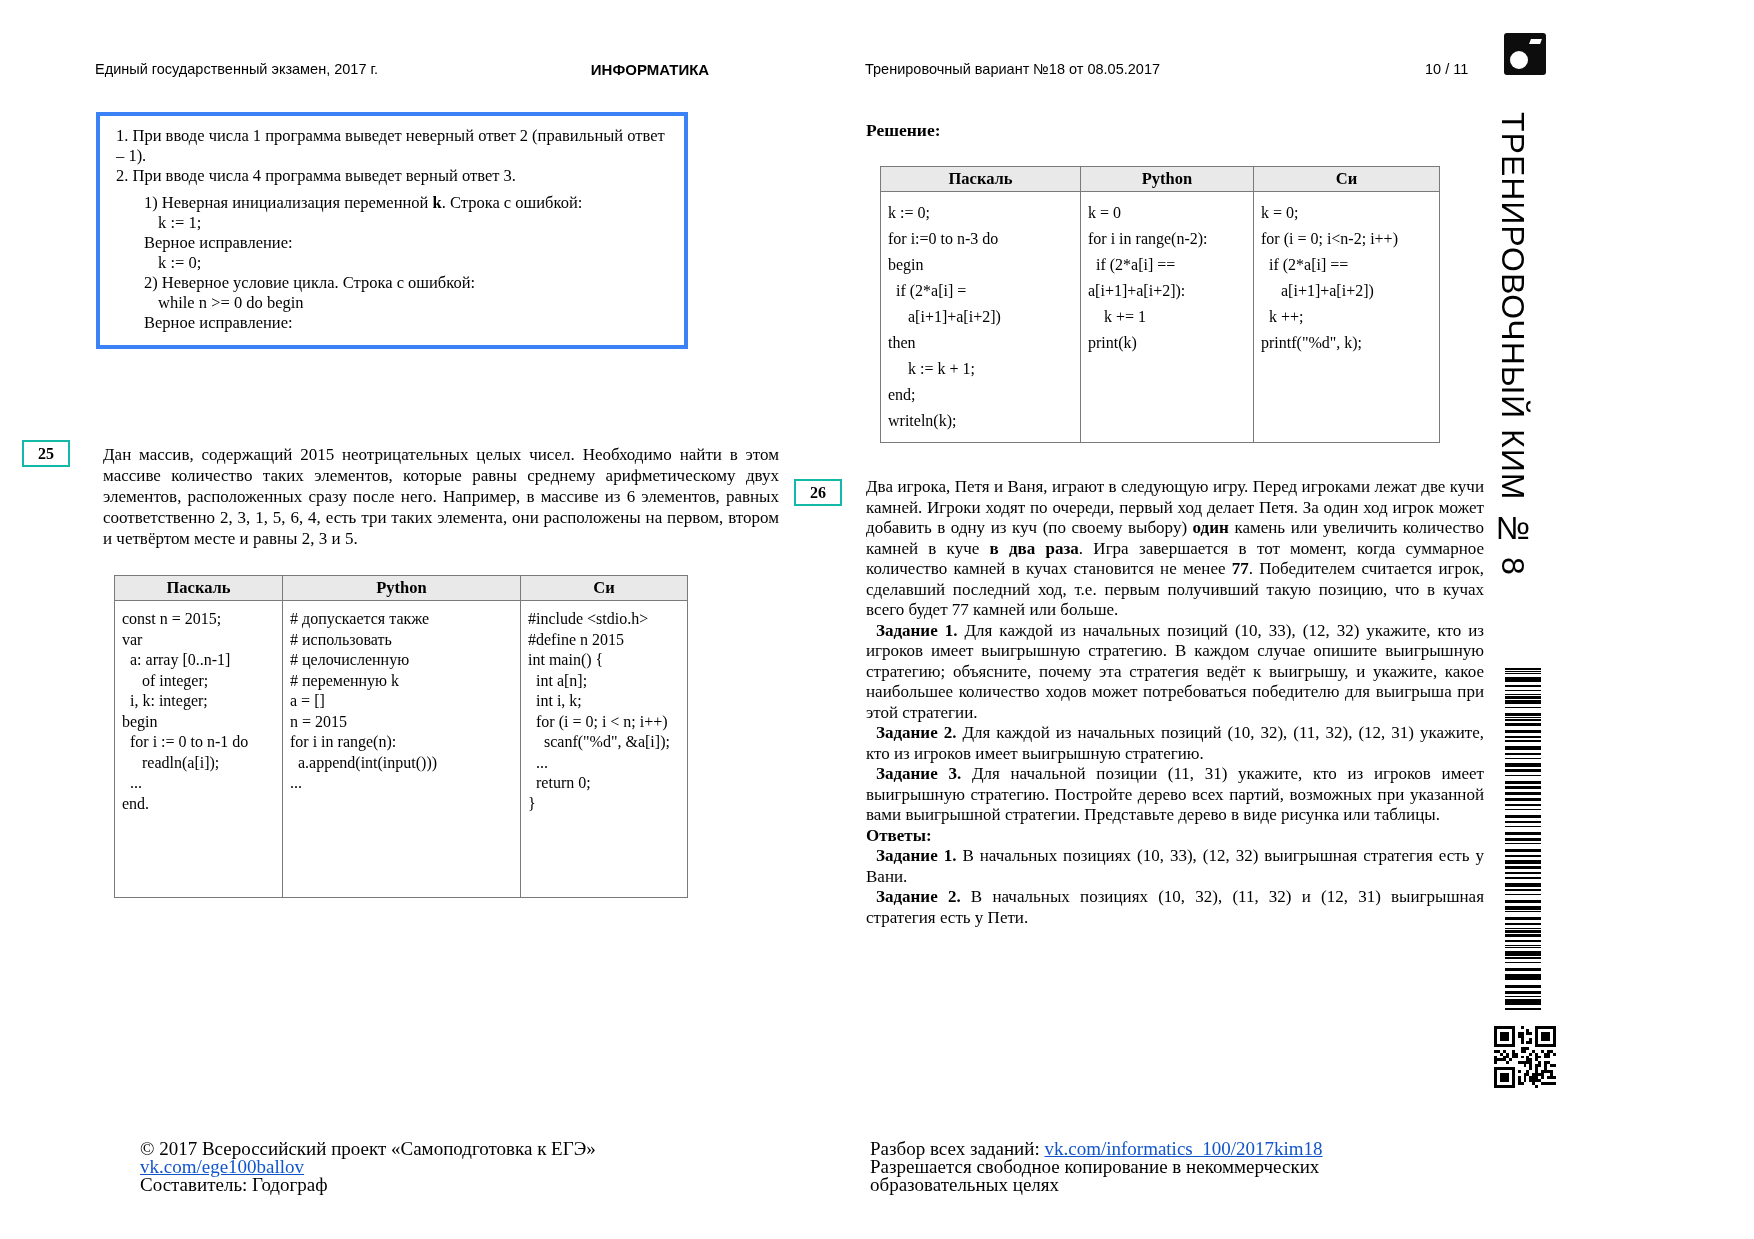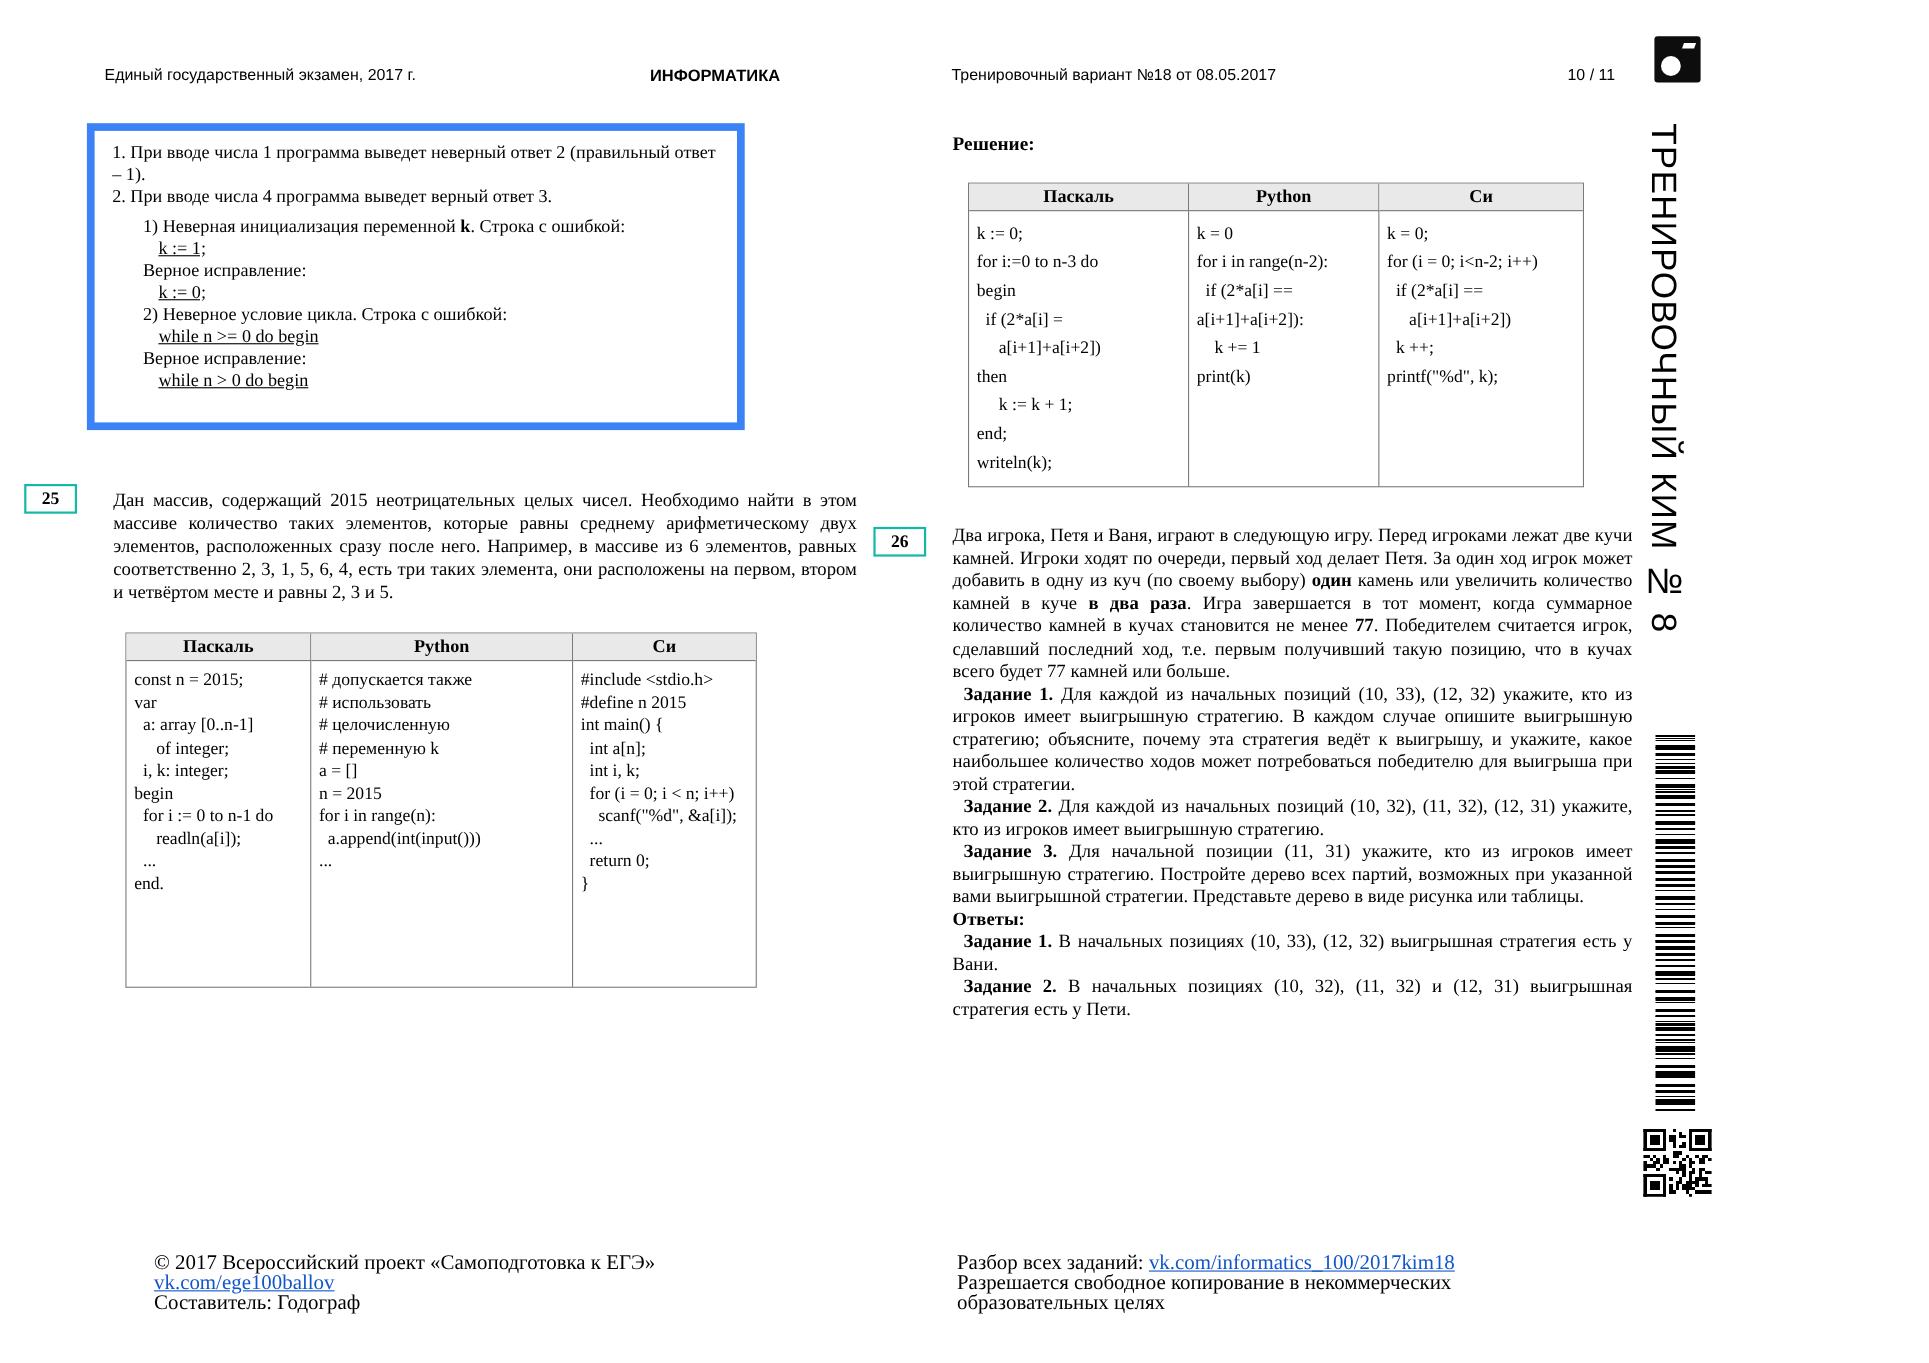--- a/index.html
+++ b/index.html
@@ -25,24 +25,24 @@
   
   .barcode{position:absolute;left:1505px;top:668px;width:36px;height:344px;background-color:#fff;
     background-image:
       repeating-linear-gradient(180deg,#000 0 2px,rgba(0,0,0,0) 2px 5px,#000 5px 6px,rgba(0,0,0,0) 6px 11px,#000 11px 14px,rgba(0,0,0,0) 14px 17px),
       repeating-linear-gradient(180deg,rgba(0,0,0,0) 0 3px,#000 3px 4px,rgba(0,0,0,0) 4px 9px,#000 9px 12px,rgba(0,0,0,0) 12px 23px);}
 
   
   .qr{position:absolute;left:1494px;top:1026px;width:62px;height:62px;shape-rendering:crispEdges;background:#fff;}
 
   
-  .prev-box{position:absolute;left:79px;top:112px;width:552px;border:7px solid #3b82f6;
-    padding:10px 16px 28px;font-size:16.5px;line-height:20px;}
+  .prev-box{position:absolute;left:96px;top:112px;width:552px;border:4px solid #3b82f6;
+    padding:10px 16px 12px;font-size:16.5px;line-height:20px;}
   .ind1{margin-left:28px;}
-  .ind2{margin-left:42px;text-decoration:underline;}
+  .ind2{margin-left:42px;}
   .gap{margin-top:7px;}
 
   
   .marker{position:absolute;width:44px;height:23px;border:2px solid #14b8a6;text-align:center;
     font-weight:bold;font-size:16px;line-height:23px;}
   #m25{left:22px;top:440px;}
   #m26{left:794px;top:479px;}
 
   
   .t25text{position:absolute;left:103px;top:444px;width:676px;font-size:17px;line-height:21px;text-align:justify;margin:0;}
@@ -226,21 +226,20 @@
   <div class="prev-box">
     <div class="bl"><span>1. При вводе числа 1 программа выведет неверный ответ 2 (правильный ответ – 1).</span></div>
     <div class="bl"><span>2. При вводе числа 4 программа выведет верный ответ 3.</span></div>
     <div class="bl ind1 gap"><span>1) Неверная инициализация переменной </span><b>k</b><span>. Строка с ошибкой:</span></div>
     <div class="bl ind2"><span>k := 1;</span></div>
     <div class="bl ind1"><span>Верное исправление:</span></div>
     <div class="bl ind2"><span>k := 0;</span></div>
     <div class="bl ind1"><span>2) Неверное условие цикла. Строка с ошибкой:</span></div>
     <div class="bl ind2"><span>while n &gt;= 0 do begin</span></div>
     <div class="bl ind1"><span>Верное исправление:</span></div>
-    <div class="bl ind2"><span>while n &gt; 0 do begin</span></div>
   </div>
 
   <div class="marker" id="m25">25</div>
   <p class="t25text">Дан массив, содержащий 2015 неотрицательных целых чисел. Необходимо найти в этом массиве количество таких элементов, которые равны среднему арифметическому двух элементов, расположенных сразу после него. Например, в массиве из 6 элементов, равных соответственно 2, 3, 1, 5, 6, 4, есть три таких элемента, они расположены на первом, втором и четвёртом месте и равны 2, 3 и 5.</p>
 
   <div class="code-table t25">
     <div class="hc c1">Паскаль</div>
     <div class="hc c2">Python</div>
     <div class="hc c3">Си</div>
     <pre class="bc c1">const n = 2015;

